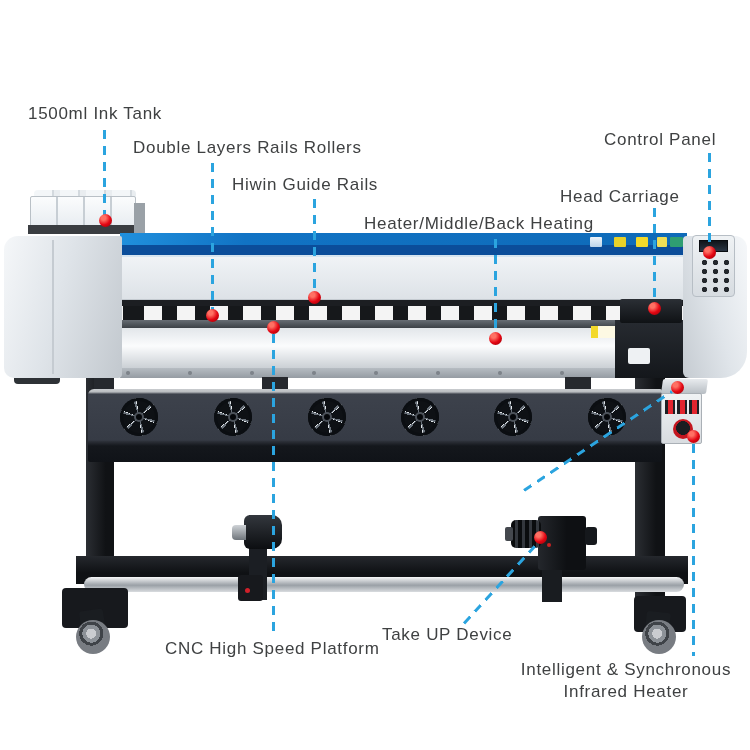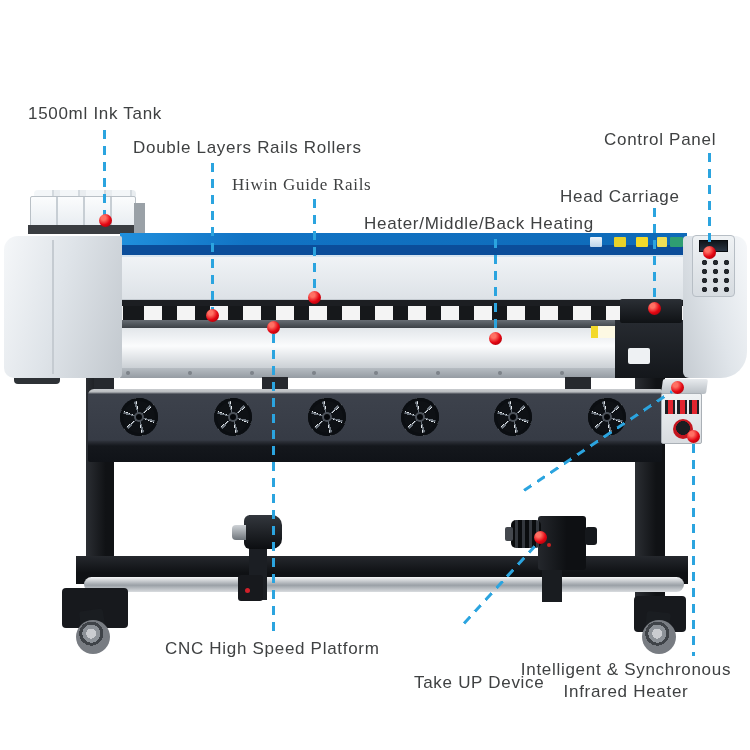--- a/index.html
+++ b/index.html
@@ -4,27 +4,27 @@
 <style>
   html,body{margin:0;padding:0;background:#fff;}
   .scene{position:relative;width:750px;height:750px;background:#ffffff;overflow:hidden;
          font-family:"Liberation Sans", sans-serif;}
   .scene *{position:absolute;box-sizing:border-box;}
 
   
   .lbl{font-size:17px;color:#3f4142;letter-spacing:0.7px;white-space:nowrap;z-index:30;}
   .lbl-ink{left:28px;top:104px;}
   .lbl-pinch{left:133px;top:138px;}
-  .lbl-rails{left:232px;top:175px;font-family:Liberation Serif, serif;}
+  .lbl-rails{left:232px;top:175px;}
   .lbl-heating{left:364px;top:214px;}
   .lbl-cpanel{left:604px;top:130px;}
   .lbl-carriage{left:560px;top:187px;}
   .lbl-waste{left:371px;top:491px;}
   .lbl-cnc{left:165px;top:639px;}
-  .lbl-takeup{left:414px;top:625px;margin-top:48px;}
+  .lbl-takeup{left:382px;top:625px;}
   .lbl-heater{left:498px;top:659px;width:256px;text-align:center;line-height:22px;white-space:normal;}
 
   .vline{width:3px;z-index:25;
          background:repeating-linear-gradient(180deg,#2ba4df 0 9px,rgba(0,0,0,0) 9px 16px);}
   .vl-ink{left:103px;top:130px;height:85px;}
   .vl-pinch{left:211px;top:163px;height:147px;}
   .vl-rails{left:313px;top:199px;height:93px;}
   .vl-heating{left:494px;top:239px;height:94px;}
   .vl-carriage{left:653px;top:208px;height:95px;}
   .vl-cpanel{left:708px;top:153px;height:94px;}

